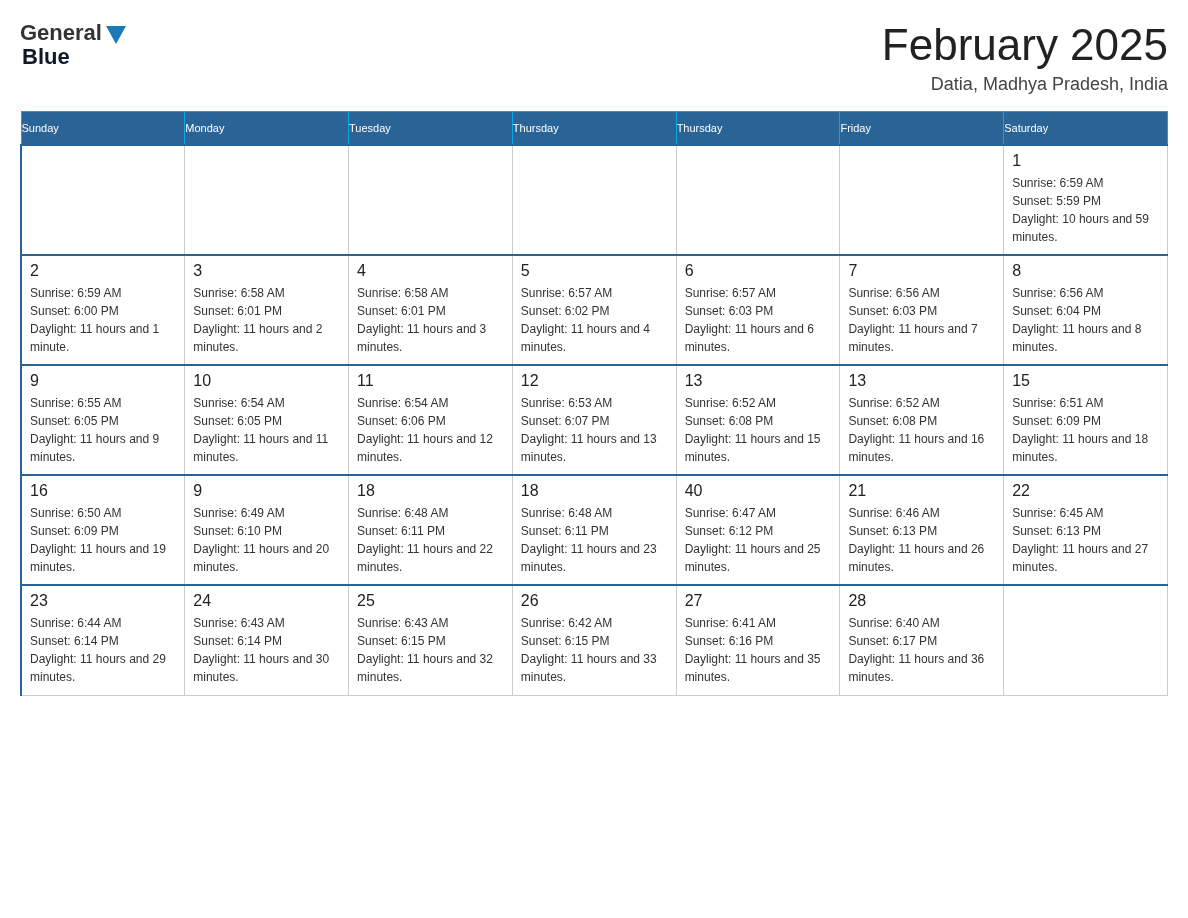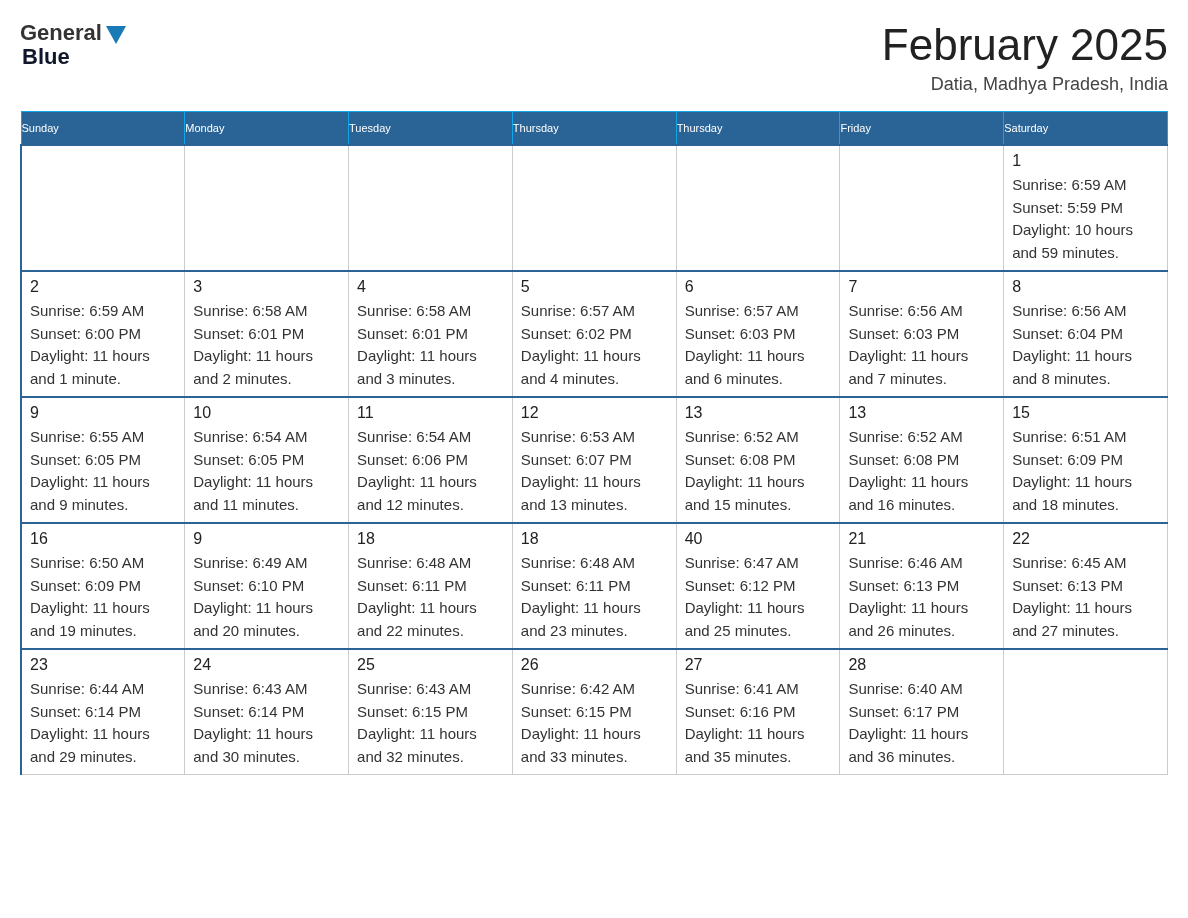--- a/index.html
+++ b/index.html
@@ -82,21 +82,21 @@
       height: 110px;
     }
     .day-number {
       font-size: 16px;
       font-weight: normal;
       color: #222;
       display: block;
       margin-bottom: 4px;
     }
     .day-info {
-      font-size: 15px;
+      font-size: 12px;
       color: #333;
       line-height: 1.5;
     }
     .empty-cell {
       background: #fff;
     }
     .calendar tr td:first-child {
       border-left: 2px solid #2a6496;
     }
     .calendar tbody tr:first-child td {

